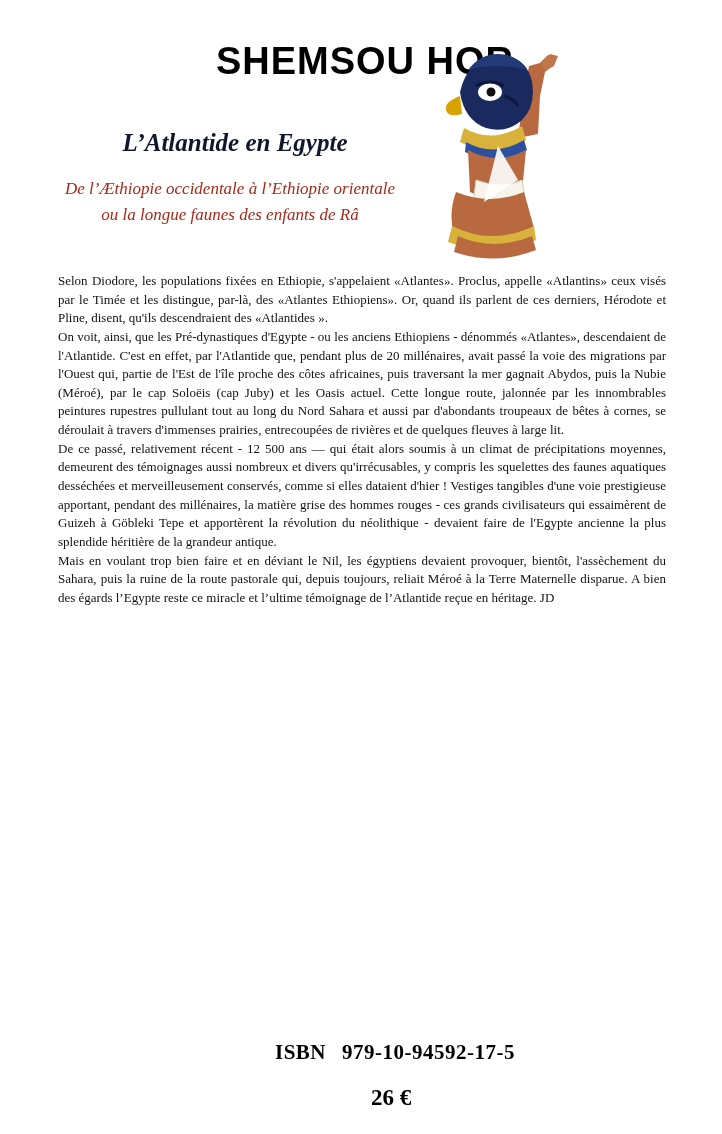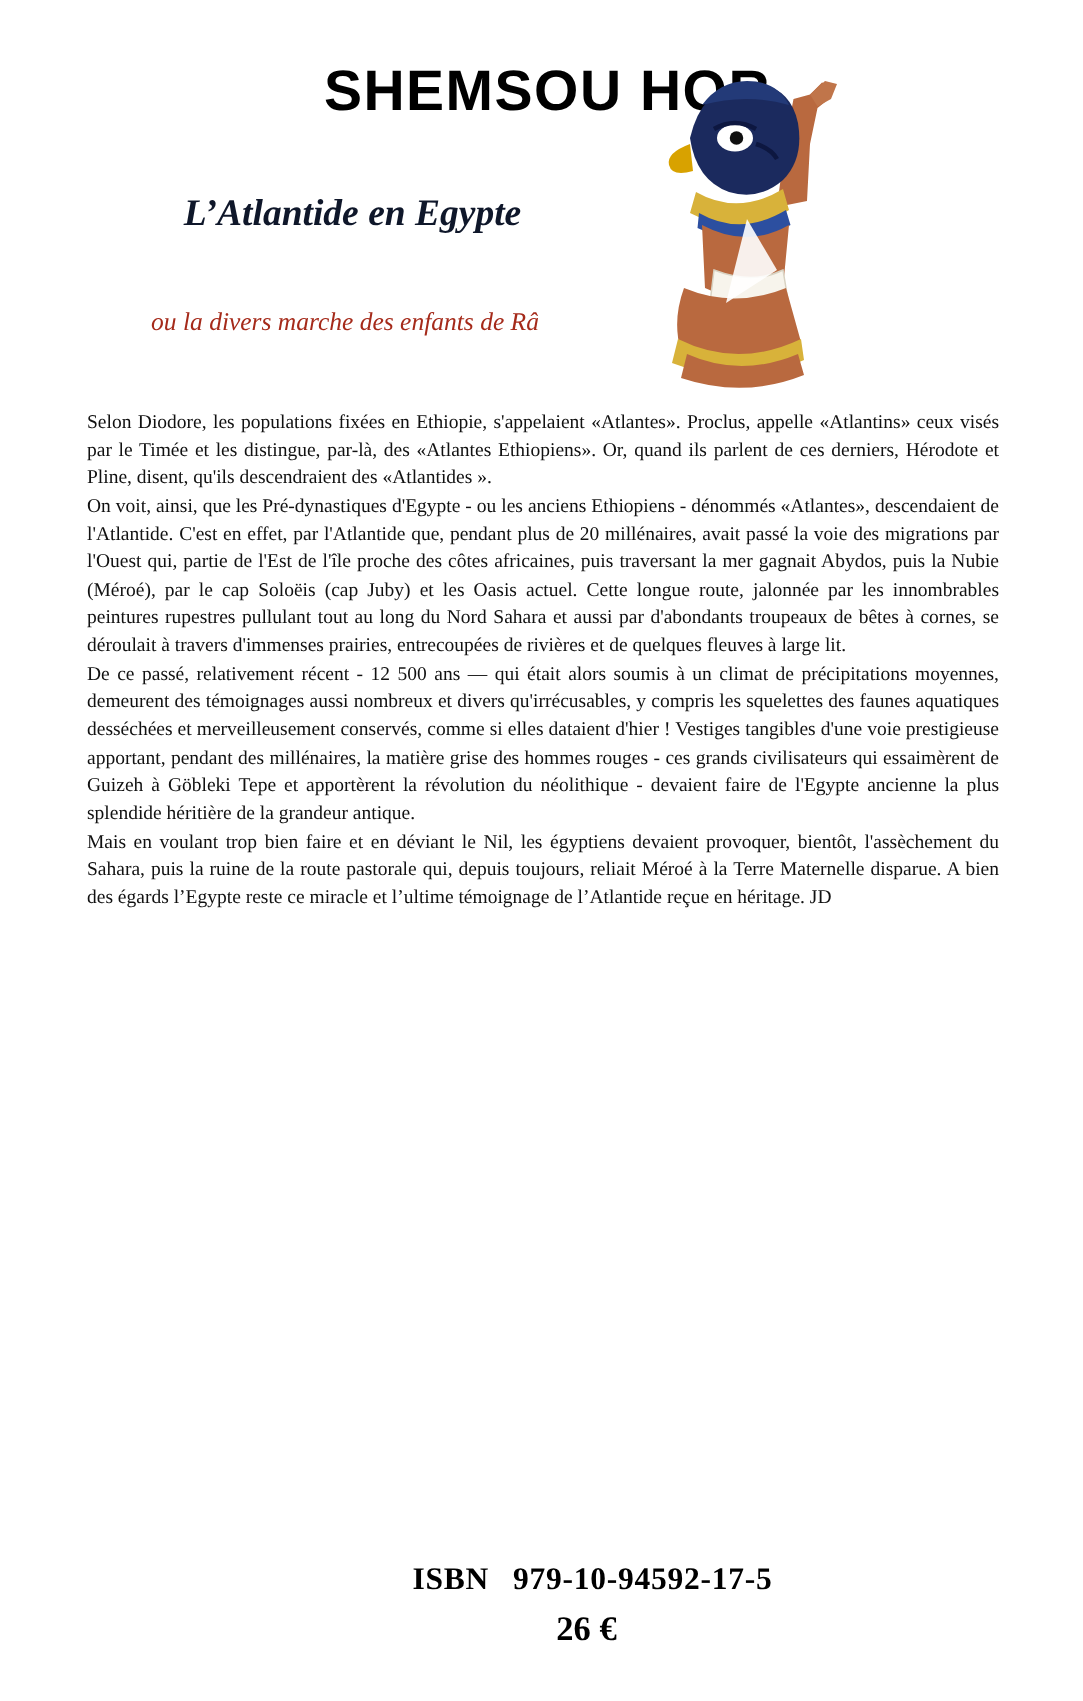--- a/index.html
+++ b/index.html
@@ -104,39 +104,39 @@
   .isbn {
     font-family: "Liberation Serif", serif;
     font-weight: bold;
     font-size: 21px;
     color: #000;
     letter-spacing: 0.5px;
     padding-left: 68px;
   }
   .isbn .isbn-label { margin-right: 16px; }
   .price {
-    margin-top: 8px;
+    margin-top: 20px;
     font-family: "Liberation Serif", serif;
     font-weight: bold;
     font-size: 23px;
     color: #000;
     padding-left: 60px;
   }
 </style>
 </head>
 <body>
 
 <div class="page">
 
   <div class="header-block">
     <div class="main-title">SHEMSOU HOR</div>
     <div class="subtitle">L’Atlantide en Egypte</div>
     <div class="tagline">
-      <br>
-      <span>ou la divers marche des enfants de Râ</span>
+      <span>De l’Æthiopie occidentale à l’Ethiopie orientale</span><br>
+      <span>ou la longue faunes des enfants de Râ</span>
     </div>
   </div>
 
   <div class="illustration">
     <svg viewBox="0 0 185 230" width="185" height="230" xmlns="http://www.w3.org/2000/svg">
 
       <path d="M120 108 L126 62 L131 36 L142 33 L150 25 L158 28 L152 38 L147 42 L142 66 L140 104 Z" fill="#b9693f"></path>
       <path d="M142 33 L152 24 L160 26 L156 36 L147 41 Z" fill="#c0754a"></path>
 
       <path d="M62 62 q8 -34 36 -36 q30 -2 36 26 q4 24 -10 38 q-16 14 -36 8 q-22 -8 -26 -36 z" fill="#1b2a5e"></path>

